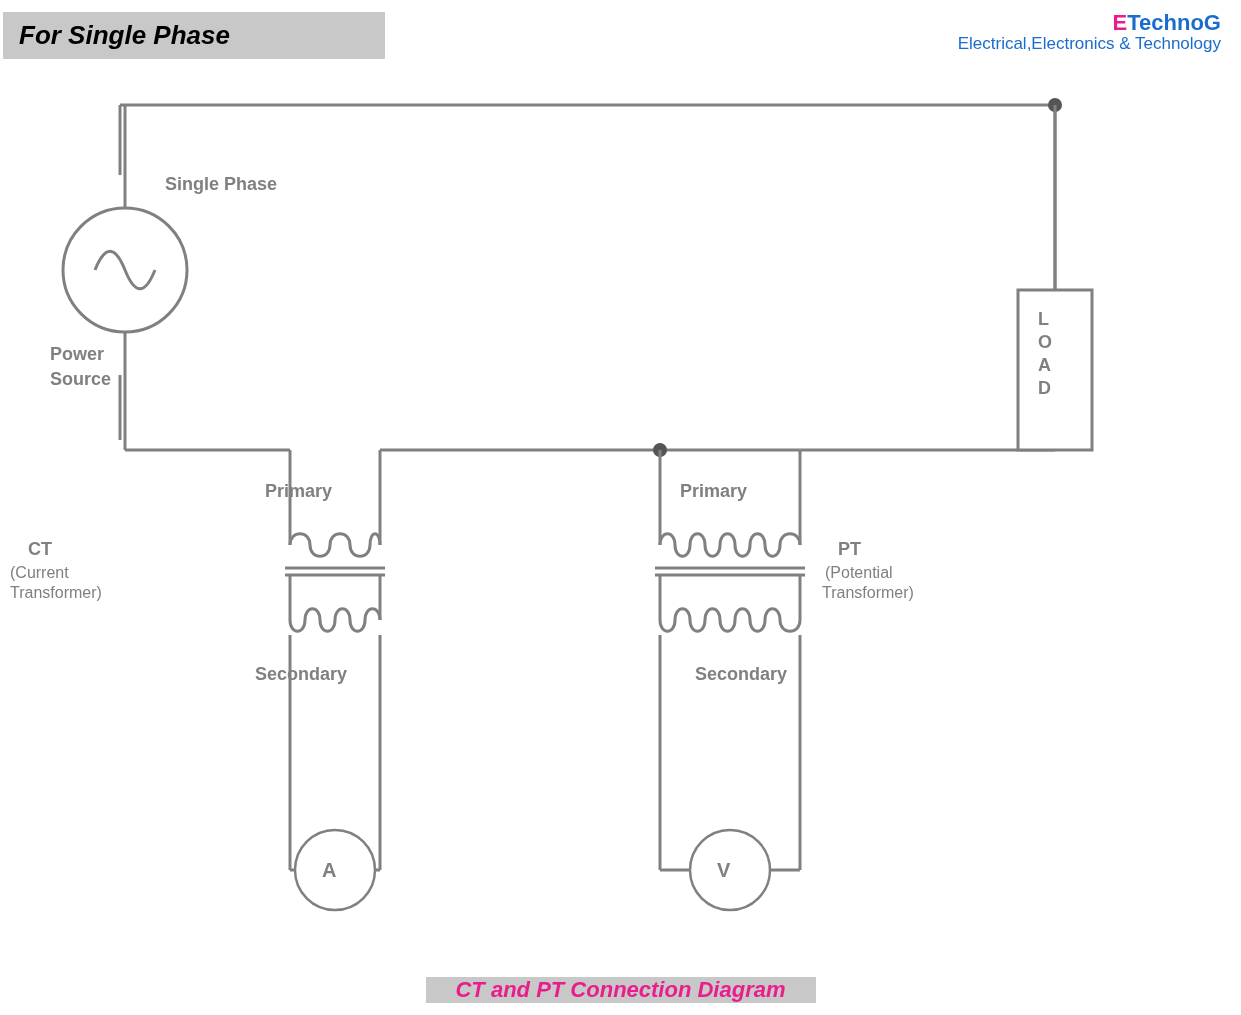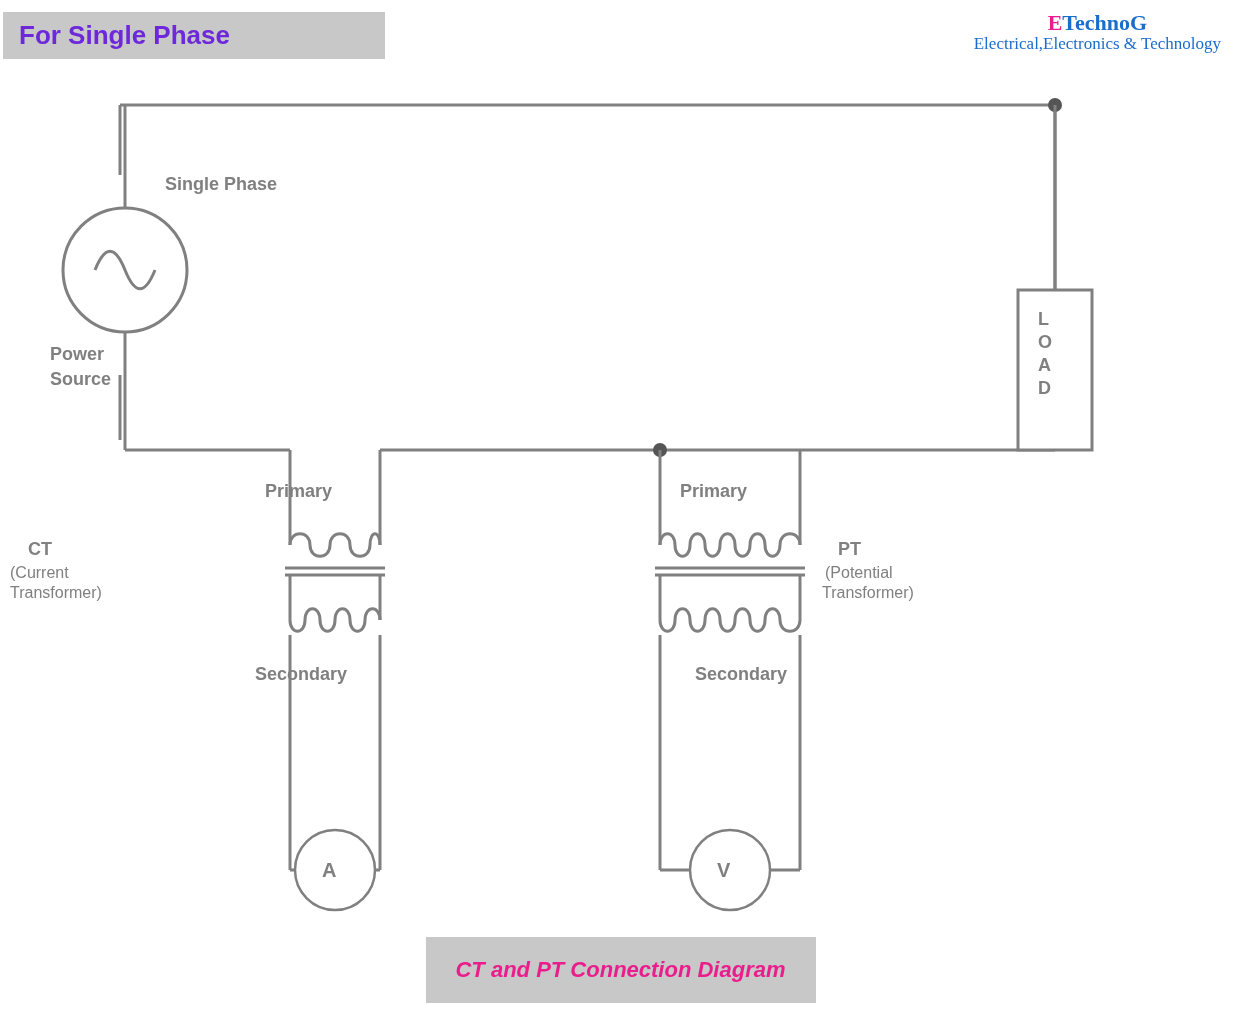--- a/index.html
+++ b/index.html
@@ -22,31 +22,31 @@
     .title-banner {
       position: absolute;
       top: 12px;
       left: 3px;
       width: 382px;
       background: #c8c8c8;
       padding: 8px 16px;
     }
 
     .title-banner span {
+      font-style: italic;
       font-weight: bold;
       font-size: 26px;
-      color: #6d28d9;
+      color: #000000;
     }
 
     .brand {
       position: absolute;
       top: 10px;
       right: 20px;
-      text-align: center;
-      font-family: Liberation Serif, serif;
+      text-align: right;
     }
 
     .brand-e {
       color: #e91e8c;
       font-size: 22px;
       font-weight: bold;
     }
     .brand-technog {
       color: #1a6dcc;
       font-size: 22px;
@@ -58,21 +58,21 @@
       display: block;
       margin-top: -2px;
     }
 
     .bottom-banner {
       position: absolute;
       bottom: 12px;
       left: 50%;
       transform: translateX(-50%);
       background: #c8c8c8;
-      padding: 20px 30px;
+      padding: 0 30px;
       text-align: center;
     }
 
     .bottom-banner span {
       font-style: italic;
       font-weight: bold;
       font-size: 22px;
       color: #e91e8c;
     }
 

